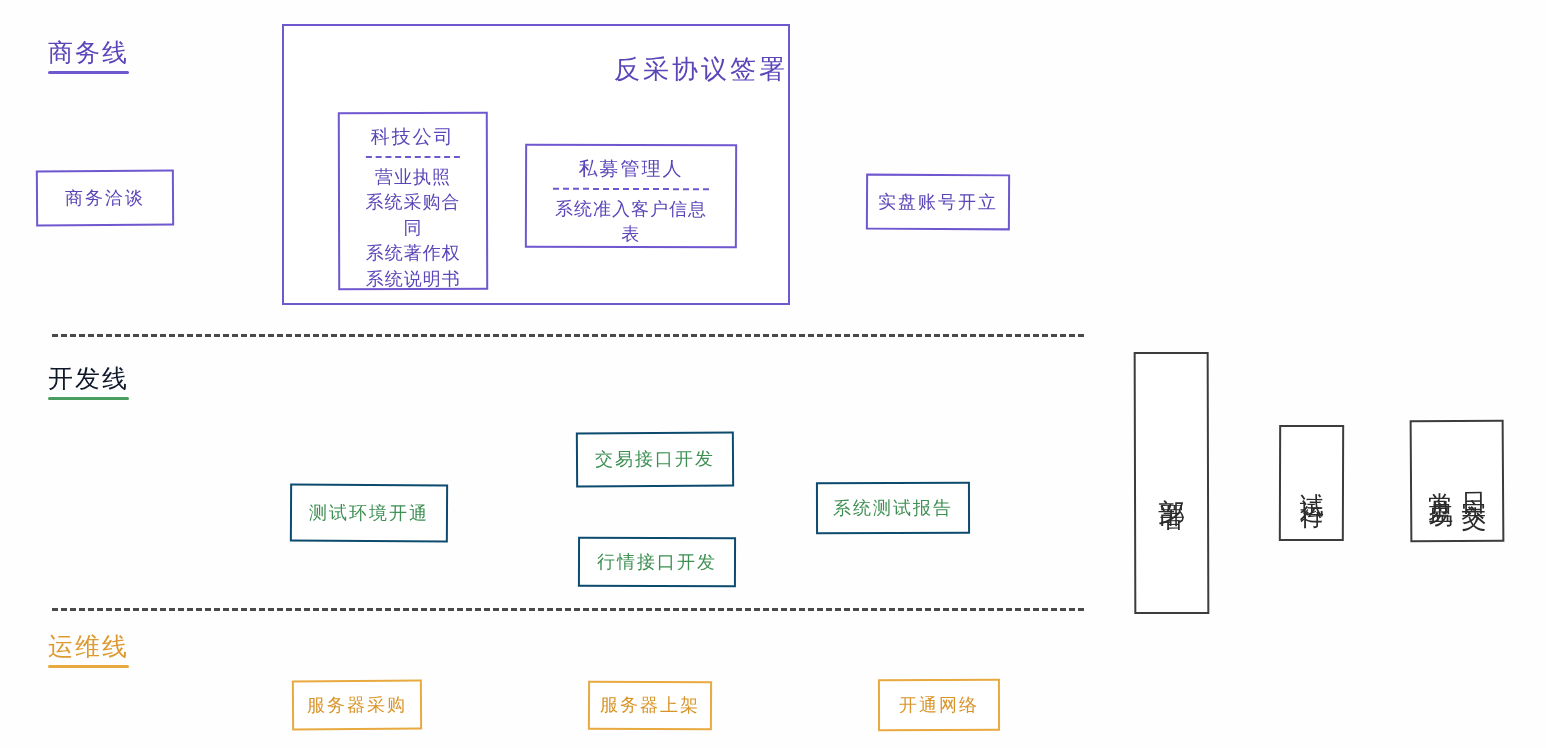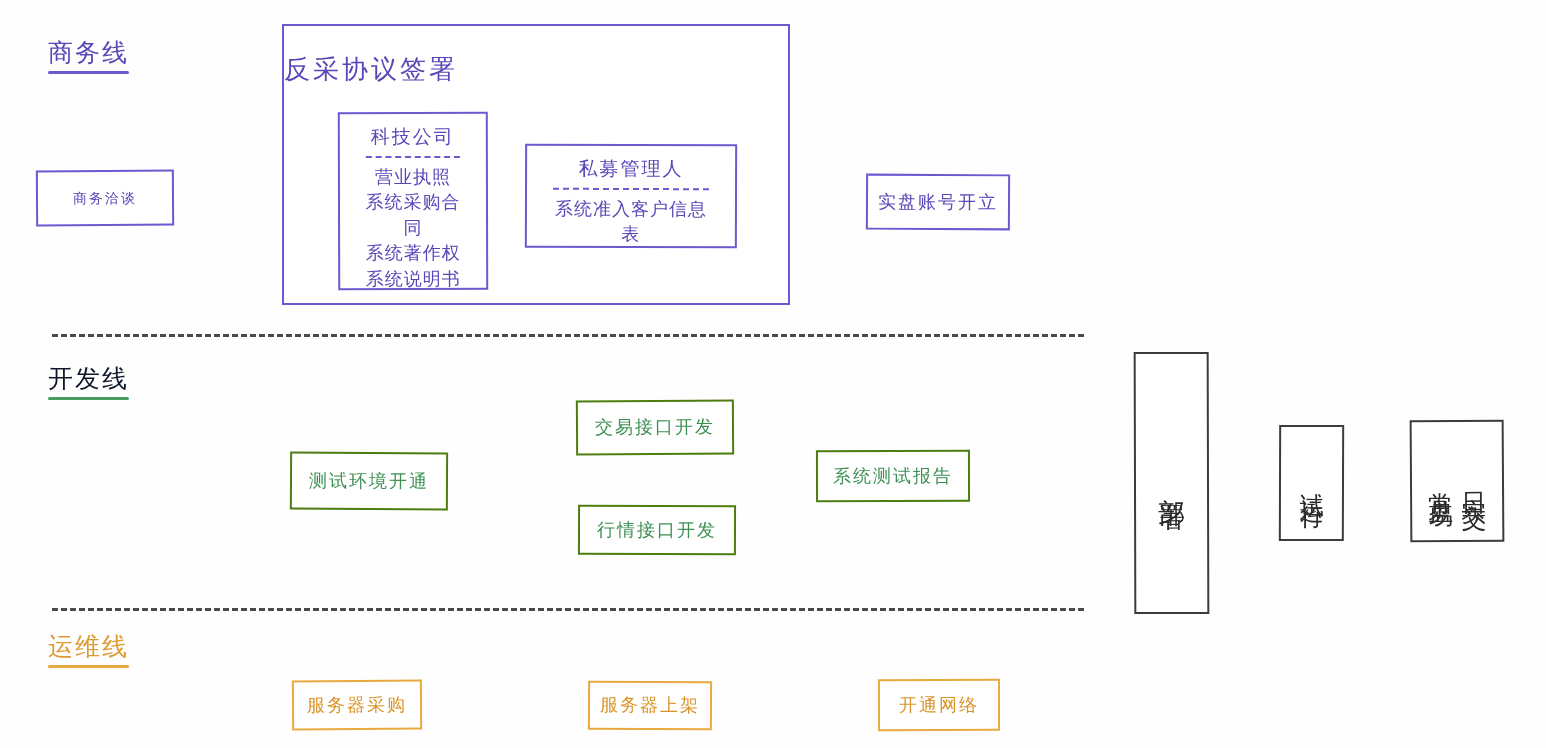--- a/index.html
+++ b/index.html
@@ -60,21 +60,21 @@
     justify-content: center;
     background: #ffffff;
     text-align: center;
     white-space: nowrap;
   }
   .node-label { line-height: 1.35; }
 
   
   .purple      { border: 2px solid #6f57cf; color: #5b45b8; }
   
-  .green       { border: 2px solid #4d7c0f; color: #3d8f52; }
+  .green       { border: 2px solid #0c4a6e; color: #3d8f52; margin-top: 32px; }
   
   .orange      { border: 2px solid #e8a93f; color: #d99429; }
 
   
   .w1 { transform: rotate(-0.35deg); }
   .w2 { transform: rotate(0.3deg); }
   .w3 { transform: rotate(-0.15deg); }
   .w4 { transform: rotate(0.18deg); }
 
   
@@ -86,21 +86,21 @@
     height: 281px;
     border: 2px solid #6f57cf;
     box-sizing: border-box;
     background: #ffffff;
   }
   #agreement-title {
     position: absolute;
     left: 0;
     right: 0;
     top: 26px;
-    text-align: left;
+    text-align: right;
     font-size: 26px;
     letter-spacing: 3px;
     color: #5b45b8;
   }
 
   
   .doc-card {
     position: absolute;
     box-sizing: border-box;
     border: 2px solid #6f57cf;
@@ -173,21 +173,21 @@
   </div>
 
   <div class="lane-title lane-ops">
     <span>运维线</span>
     <span class="underline"></span>
   </div>
 
   <div class="lane-divider divider-1"></div>
   <div class="lane-divider divider-2"></div>
 
-  <div class="node purple w1" style="left:36px; top:170px; width:138px; height:56px; font-size:14px; letter-spacing:2px;">
+  <div class="node purple w1" style="left:36px; top:170px; width:138px; height:56px; font-size:18px; letter-spacing:2px;">
     <span class="node-label">商务洽谈</span>
   </div>
 
   <div class="node purple w2" style="left:866px; top:174px; width:144px; height:56px; font-size:18px; letter-spacing:2px;">
     <span class="node-label">实盘账号开立</span>
   </div>
 
   <div id="agreement-container">
 
     <div id="agreement-title">反采协议签署</div>

